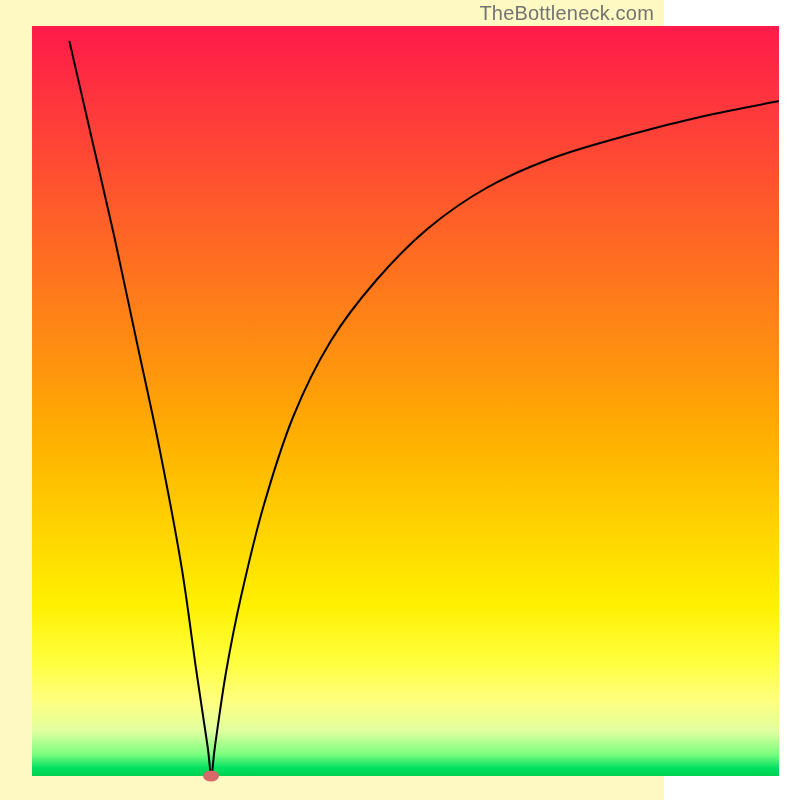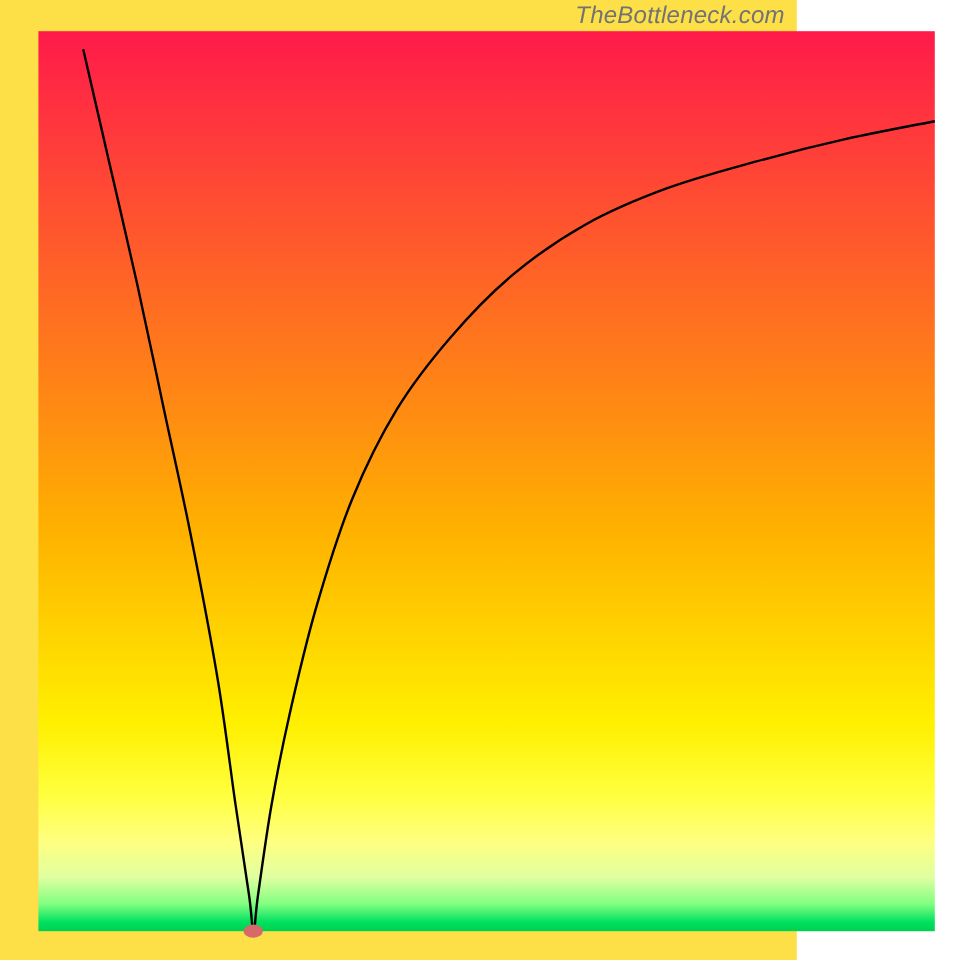--- a/index.html
+++ b/index.html
@@ -1,22 +1,21 @@
 <!DOCTYPE html>
 <html><head>
 <meta charset="utf-8">
 <style>
   * { margin: 0; padding: 0; box-sizing: border-box; }
   html, body { width: 800px; height: 800px; overflow: hidden; }
   .container {
     width: 664px;
     height: 800px;
-    background: #fde047;
+    background: #fef9c3;
     position: relative;
-    font-style: italic;
   }
   .plot-area {
     position: absolute;
     background: linear-gradient(to bottom,
       #ff1a4a 0%,
       #ff3040 8%,
       #ff5030 20%,
       #ff7020 32%,
       #ff9010 44%,
       #ffb000 55%,

